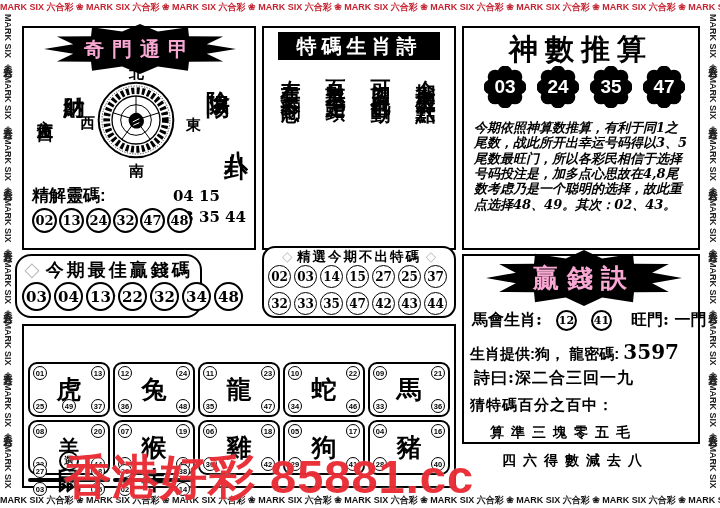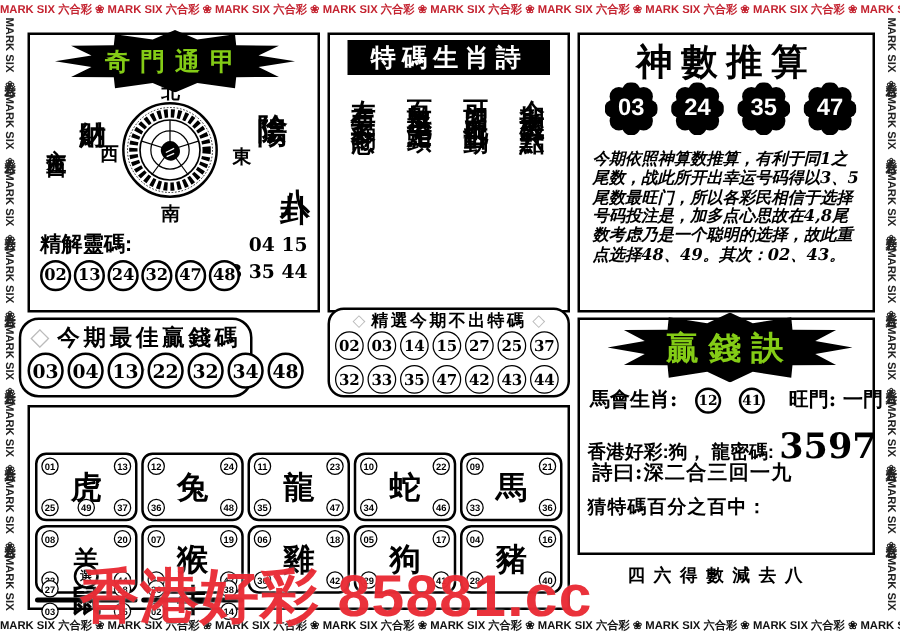--- a/index.html
+++ b/index.html
@@ -12,21 +12,21 @@
   .strip { position:absolute; overflow:hidden; white-space:nowrap;
     font-family:"Liberation Sans",sans-serif; font-weight:bold; font-size:9px; }
   .strip-top { left:0; top:0; width:720px; height:15px; line-height:15px; color:#c42330; }
   .strip-bottom { left:0; bottom:0; width:720px; height:15px; line-height:15px; color:#111; }
   .strip-left, .strip-right { top:14px; width:15px; height:480px; writing-mode:vertical-rl; line-height:15px; color:#222; }
   .strip-left { left:0; } .strip-right { right:0; }
   
   .panel { position:absolute; border:2px solid #000; background:#fff; }
   .rounded { border-radius:16px; }
   .vtext { writing-mode:vertical-rl; }
-  .starburst { position:absolute; background:#000; color:#84cc16; display:flex; align-items:center; justify-content:center;
+  .starburst { position:absolute; background:#000; color:#f9a8d4; display:flex; align-items:center; justify-content:center;
     clip-path:polygon(100% 50%,84.8% 59.3%,93.3% 75%,75.5% 75.5%,75% 93.3%,59.3% 84.8%,50% 100%,40.7% 84.8%,25% 93.3%,24.5% 75.5%,6.7% 75%,15.2% 59.3%,0% 50%,15.2% 40.7%,6.7% 25%,24.5% 24.5%,25% 6.7%,40.7% 15.2%,50% 0%,59.3% 15.2%,75% 6.7%,75.5% 24.5%,93.3% 25%,84.8% 40.7%); }
   .cnum { display:inline-flex; align-items:center; justify-content:center;
     border:2px solid #000; border-radius:50%; font-weight:bold; background:#fff; }
   .abs { position:absolute; }
   .heavy { font-family:"Liberation Sans",sans-serif; font-weight:900; }
   
   #p-qimen .dirlabel { position:absolute; font-weight:bold; font-size:15px; }
   
   #poem-cols { position:absolute; left:14px; right:14px; top:36px; bottom:8px;
     display:flex; flex-direction:row-reverse; justify-content:space-between; }
@@ -85,21 +85,21 @@
     </div>
     <div class="dirlabel" style="left:105px;top:36px;">北</div>
     <div class="dirlabel" style="left:105px;top:134px;">南</div>
     <div class="dirlabel" style="left:56px;top:86px;">西</div>
     <div class="dirlabel" style="left:162px;top:88px;">東</div>
     <div class="vtext abs" style="left:36px;top:52px;font-size:21px;font-weight:bold;">納財</div>
     <div class="vtext abs" style="left:10px;top:78px;font-size:16px;font-weight:bold;letter-spacing:3px;">方位正西</div>
     <div class="vtext abs" style="left:178px;top:44px;font-size:24px;font-weight:bold;letter-spacing:4px;">陰陽</div>
     <div class="vtext abs" style="left:196px;top:104px;font-size:24px;font-weight:bold;letter-spacing:4px;">八卦</div>
     <div class="abs heavy" style="left:8px;top:156px;font-size:17px;">精解靈碼:</div>
-    <div class="abs" style="right:8px;top:158px;font-size:15px;font-weight:bold;text-align:right;line-height:1.4;">
+    <div class="abs" style="right:8px;top:158px;font-size:15px;font-weight:bold;text-align:left;line-height:1.4;">
       <div>04 15</div>
       <div>23 35 44</div>
     </div>
     <div class="abs" style="left:8px;top:180px;display:flex;gap:2px;">
       <span class="cnum" style="width:25px;height:25px;font-size:13px;">02</span>
       <span class="cnum" style="width:25px;height:25px;font-size:13px;">13</span>
       <span class="cnum" style="width:25px;height:25px;font-size:13px;">24</span>
       <span class="cnum" style="width:25px;height:25px;font-size:13px;">32</span>
       <span class="cnum" style="width:25px;height:25px;font-size:13px;">47</span>
       <span class="cnum" style="width:25px;height:25px;font-size:13px;">48</span>
@@ -236,26 +236,27 @@
     <div class="starburst" style="left:22px;top:-6px;width:196px;height:56px;">
       <span style="font-size:26px;font-weight:bold;letter-spacing:8px;">贏錢訣</span>
     </div>
     <div class="abs" style="left:8px;top:54px;font-size:16px;font-weight:bold;display:flex;align-items:center;gap:14px;white-space:nowrap;">
       <span>馬會生肖:</span>
       <span class="cnum" style="width:21px;height:21px;font-size:11px;">12</span>
       <span class="cnum" style="width:21px;height:21px;font-size:11px;">41</span>
       <span style="margin-left:5px;">旺門: 一門</span>
     </div>
     <div class="abs heavy" style="left:6px;top:84px;font-size:15px;white-space:nowrap;">
-      <span>香港好彩:狗，</span>
+      <span>生肖提供:狗，</span>
       <span>龍密碼:</span>
-      <span style="font-family:'DejaVu Serif',serif;font-size:28px;">3597</span>
+      <span style="font-family:'DejaVu Serif',serif;font-size:20px;">3597</span>
     </div>
     <div class="abs" style="left:10px;top:112px;font-size:16px;font-weight:bold;letter-spacing:1px;">詩曰:深二合三回一九</div>
     <div class="abs heavy" style="left:6px;top:140px;font-size:15px;letter-spacing:1px;">猜特碼百分之百中：</div>
+    <div class="abs" style="left:26px;top:168px;font-size:14px;font-weight:bold;letter-spacing:7px;">算準三塊零五毛</div>
     <div class="abs" style="left:38px;top:196px;font-size:14px;font-weight:bold;letter-spacing:7px;">四六得數減去八</div>
   </div>
 
   <div class="panel" id="p-zodiac" style="left:22px;top:324px;width:434px;height:164px;">
     <div id="zgrid">
       <div class="zbox">
         <span class="zc tl">01</span>
         <span class="zc tr">13</span>
         <span class="zanimal">虎</span>
         <span class="zc mid">49</span>

